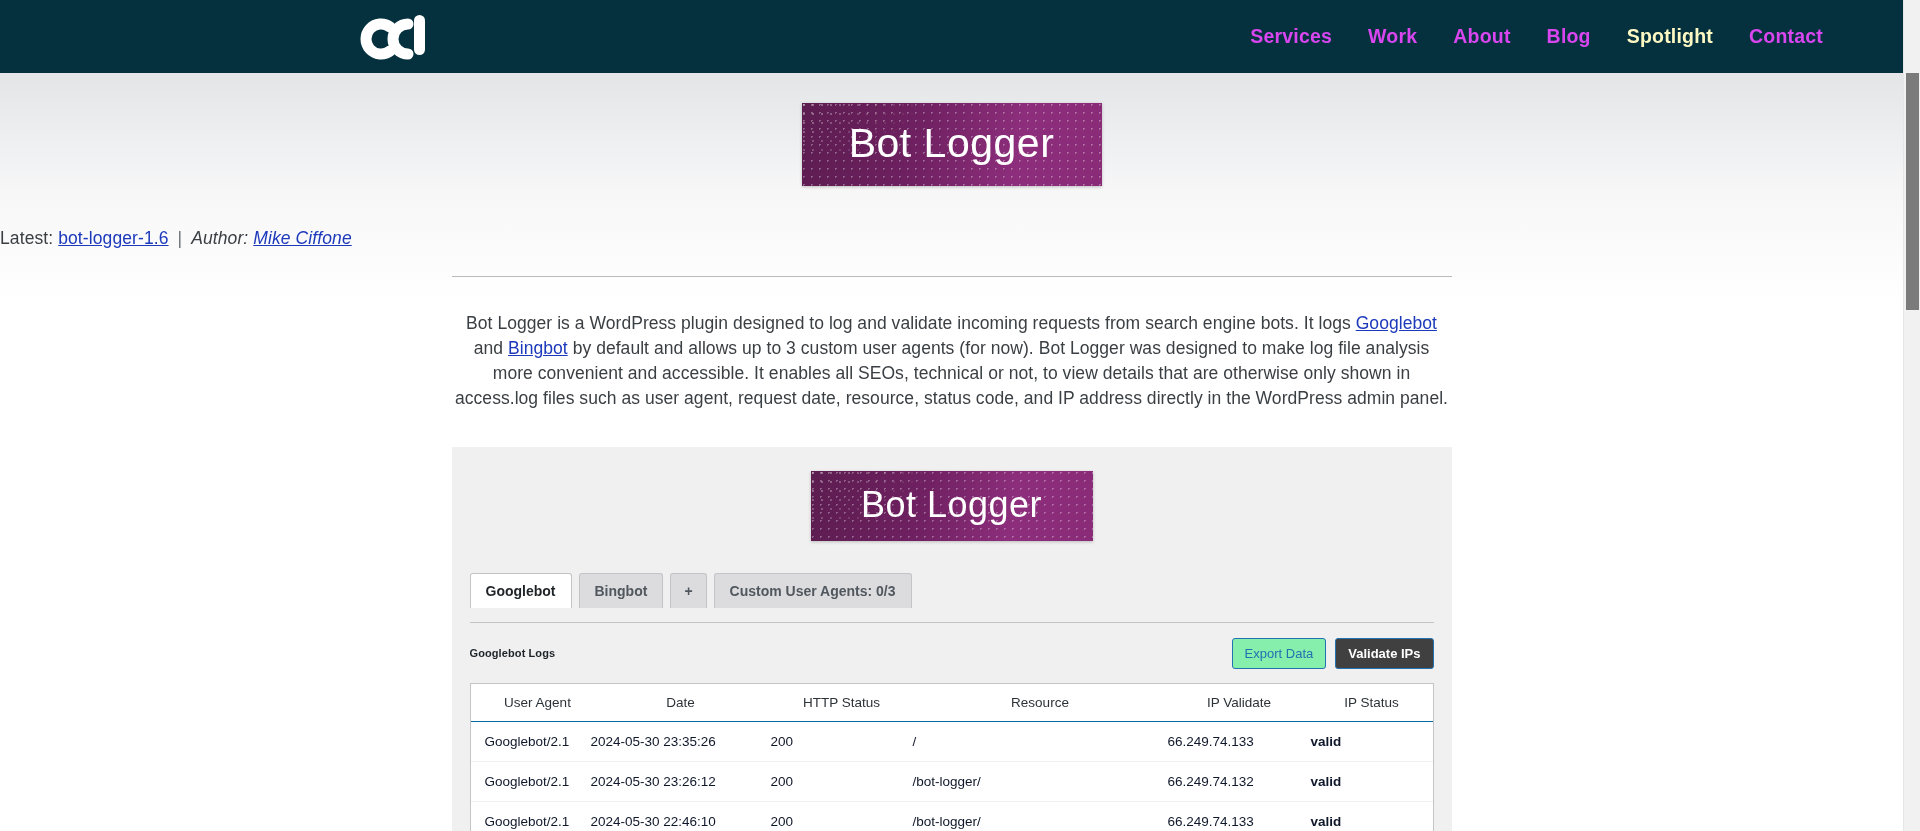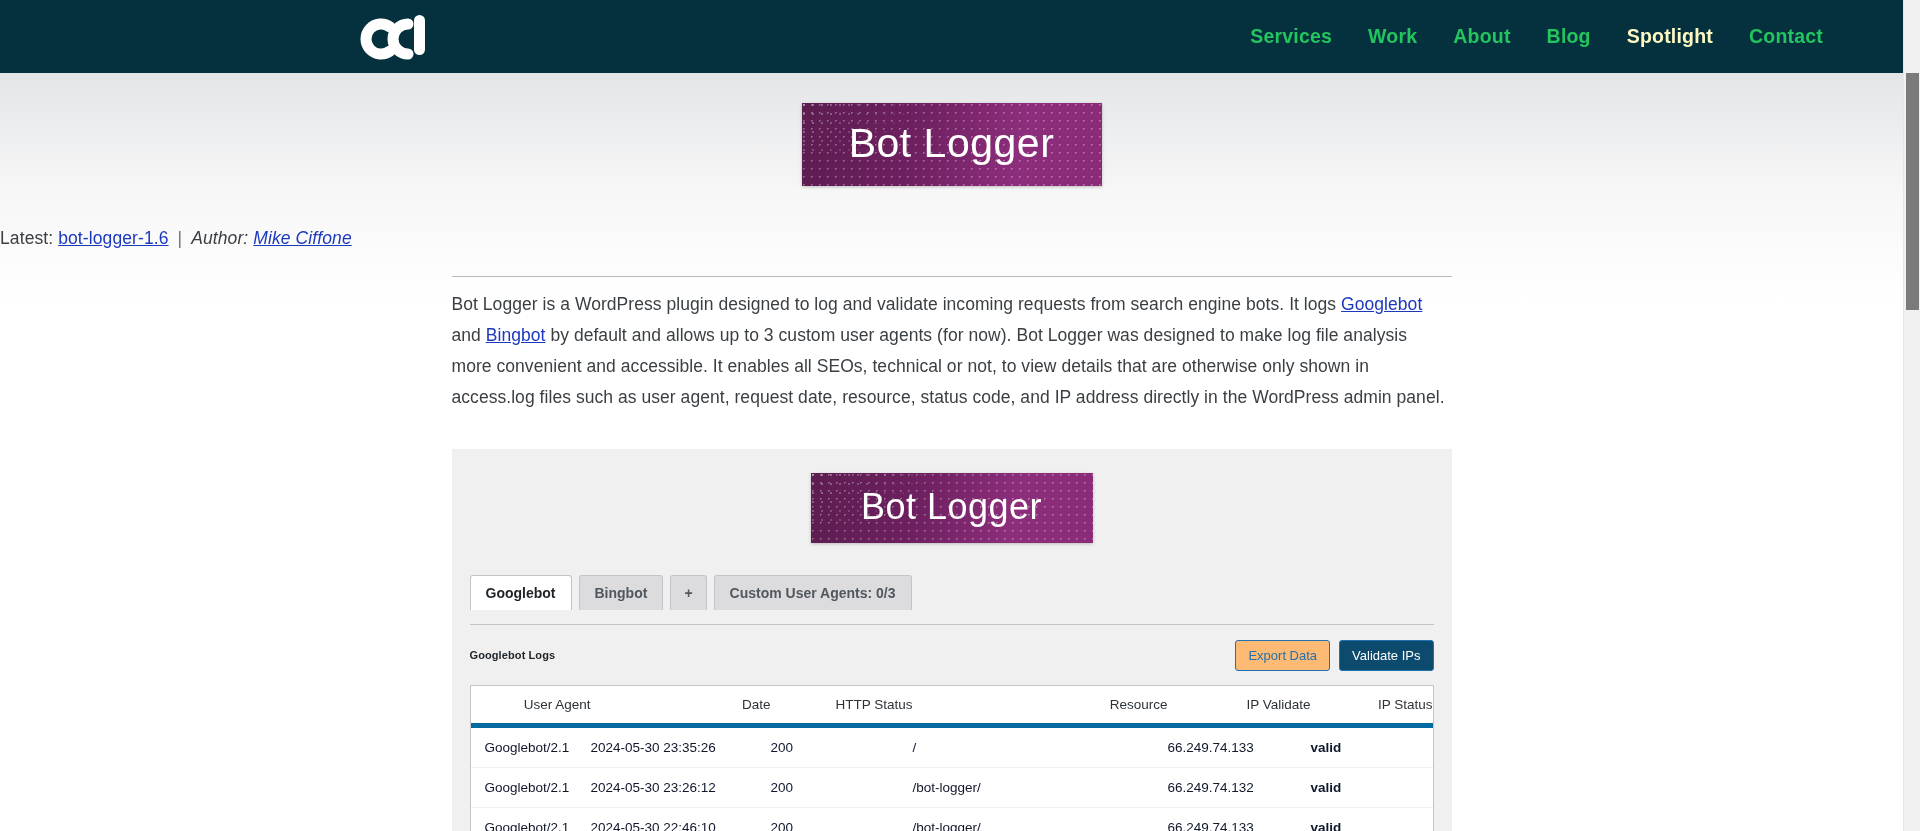--- a/index.html
+++ b/index.html
@@ -39,21 +39,21 @@
   }
   #logo svg { display: block; }
   #main-nav {
     margin-left: auto;
     margin-right: 80px;
     display: flex;
     align-items: center;
     gap: 36px;
   }
   #main-nav a {
-    color: #22c55e;
+    color: #d946ef;
     font-size: 19.5px;
     font-weight: bold;
     text-decoration: none;
     letter-spacing: .2px;
     white-space: nowrap;
   }
   #main-nav a.active { color: #fef9c3; }
 
   
   #content-area {
@@ -126,25 +126,26 @@
   
   #intro-divider {
     margin: 27px auto 0;
     width: 1000px;
     height: 1px;
     background: #b9bcbf;
   }
 
   
   #description {
-    margin-top: 12px;
+    margin-top: 34px;
     font-size: 17.5px;
-    line-height: 31px;
+    line-height: 25px;
     color: #3a3f43;
     letter-spacing: .05px;
+    text-align: center;
   }
   #description a {
     color: #1c39bb;
     text-decoration: underline;
     font-weight: 500;
   }
 
   
   #plugin-screenshot {
     margin: 36px auto 0;
@@ -214,51 +215,51 @@
   }
   .wp-btn {
     font-size: 13px;
     line-height: 1;
     padding: 8px 12px;
     border-radius: 3px;
     white-space: nowrap;
     font-family: "Liberation Sans", sans-serif;
   }
   .wp-btn.secondary {
-    background: #fdba74;
+    background: #86efac;
     color: #2271b1;
     border: 1px solid #2271b1;
   }
   .wp-btn.primary {
-    background: #0c4a6e;
+    background: #404040;
     color: #ffffff;
     border: 1px solid #2271b1;
-    font-weight: normal;
+    font-weight: bold;
   }
 
   
   #logs-table-wrap {
     margin: 14px 18px 0 18px;
     background: #ffffff;
     border: 1px solid #c3c4c7;
     border-bottom: none;
     overflow: hidden;
   }
   table#logs-table {
     width: 100%;
     border-collapse: collapse;
     font-size: 13.5px;
     color: #2c3338;
   }
   #logs-table thead th {
-    text-align: right;
+    text-align: center;
     font-weight: normal;
     color: #2c3338;
     padding: 11px 0 11px 0;
-    border-bottom: 5px solid #0369a1;
+    border-bottom: 1px solid #0369a1;
     font-size: 13.5px;
   }
   #logs-table tbody td {
     padding: 12px 0 12px 0;
     border-bottom: 1px solid #f0f0f1;
     color: #0f172a;
   }
   #logs-table tbody tr:last-child td { border-bottom: none; }
   .col-ua      { width: 120px; padding-left: 14px !important; }
   .col-date    { width: 180px; }

